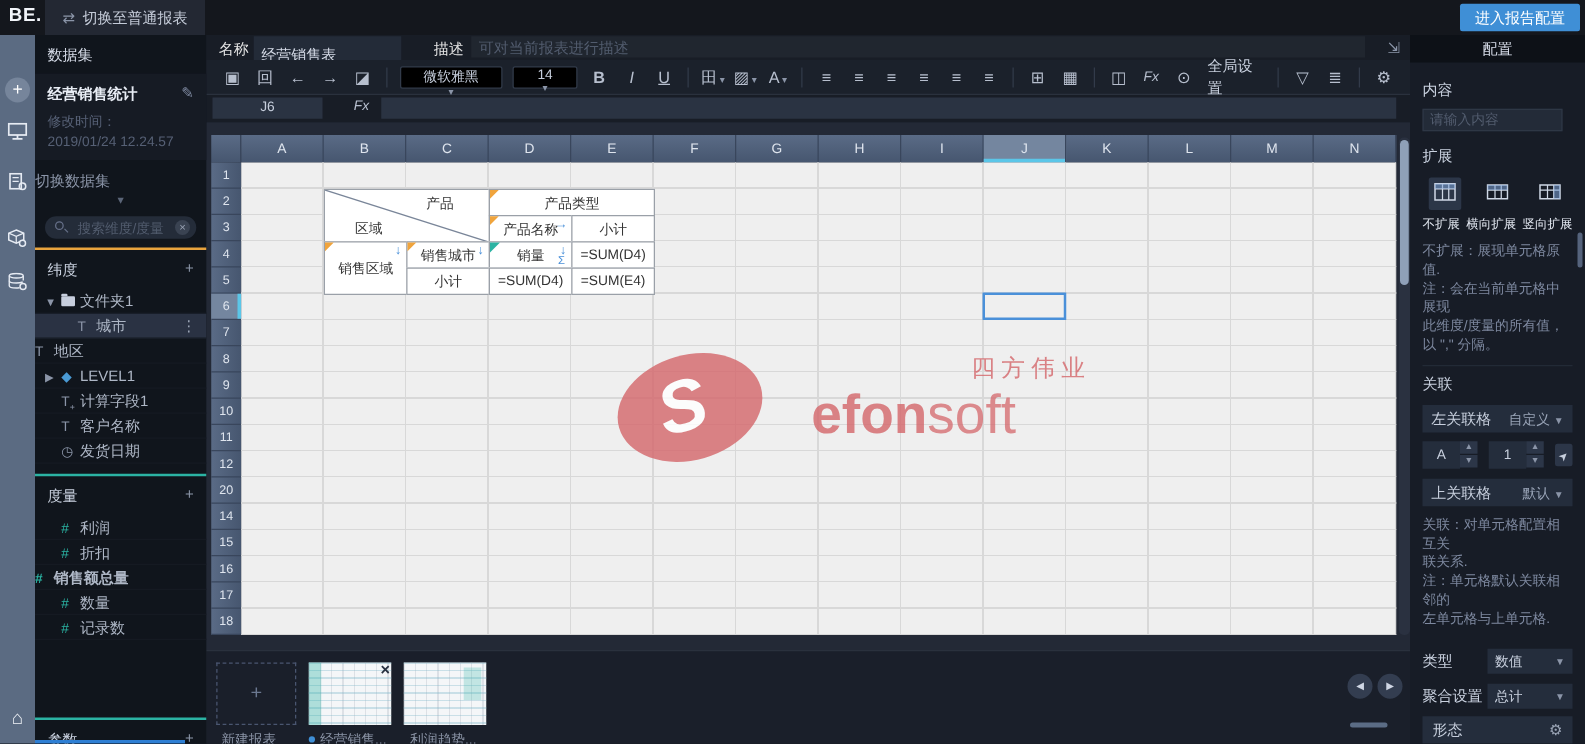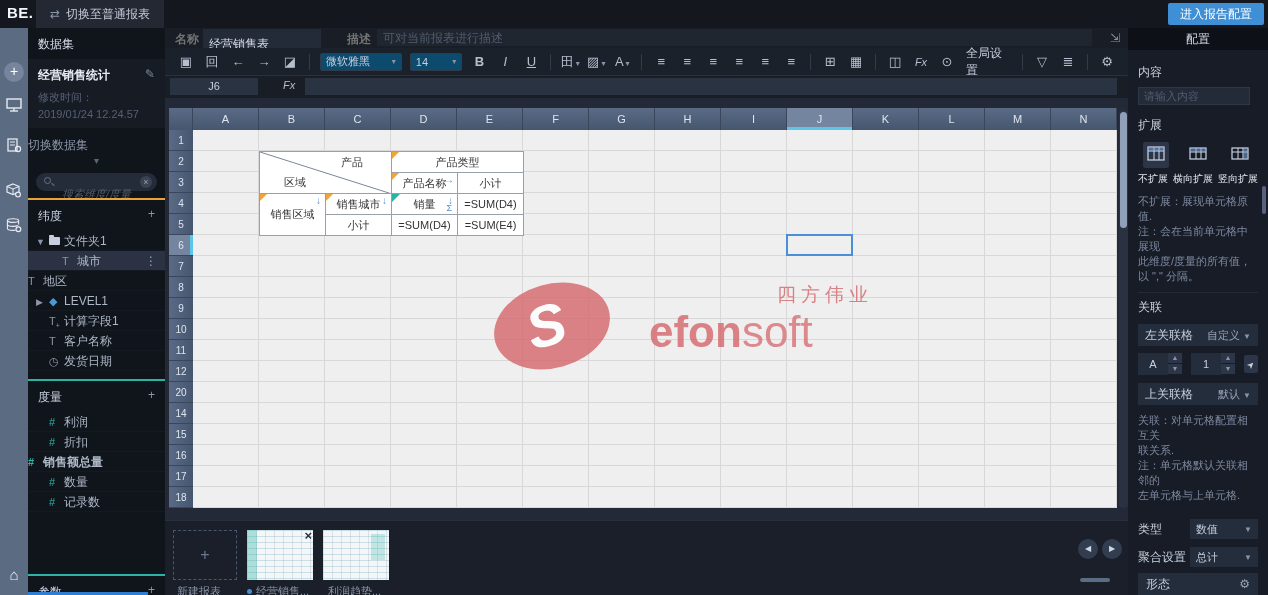--- a/index.html
+++ b/index.html
@@ -24,21 +24,21 @@
   .dpanel{position:absolute;left:28px;top:28px;width:137px;height:567px;background:#10151c;z-index:10;}
   .dp-title{padding:8px 10px 6px 10px;color:#d6dce8;}
   .ds-card{margin:0;padding:8px 10px;background:#161b24;}
   .ds-name{color:#e8edf5;font-weight:bold;font-size:12px;}
   .ds-edit{float:right;color:#7e89a0;cursor:pointer;}
   .ds-mod{margin-top:6px;color:#566075;font-size:11px;}
   .ds-time{margin-top:3px;color:#566075;font-size:11px;}
   .switch-ds{margin-top:2px;padding:7px 0 2px 0;text-align:left;color:#8b95a8;cursor:pointer;}
   .switch-ds-caret{text-align:center;color:#5b6578;font-size:10px;line-height:10px;cursor:pointer;}
   .searchbox{margin:7px 8px;height:18px;background:#242c39;border-radius:9px;position:relative;}
-  .searchbox input{position:absolute;left:24px;top:13px;width:80px;height:15px;background:transparent;border:0;outline:0;color:#aeb7c6;font-size:11px;font-style:italic;}
+  .searchbox input{position:absolute;left:24px;top:2px;width:80px;height:15px;background:transparent;border:0;outline:0;color:#aeb7c6;font-size:11px;}
   .searchbox input::placeholder{color:#525c6e;}
   .s-mag{position:absolute;left:8px;top:4px;width:7px;height:7px;border:1px solid #67718а;border:1px solid #67718a;border-radius:50%;}
   .s-mag:after{content:"";position:absolute;left:6px;top:6px;width:4px;height:1px;background:#67718a;transform:rotate(45deg);}
   .s-clear{position:absolute;right:5px;top:3px;width:12px;height:12px;border-radius:50%;background:#3a4352;color:#9aa4b5;font-size:9px;line-height:12px;text-align:center;cursor:pointer;}
   .sec-head{position:relative;padding:8px 10px 6px 10px;color:#c9d1df;border-top:2px solid transparent;}
   .sec-head.or{border-top-color:#e8a33d;}
   .sec-head.te{border-top-color:#2bb3a3;}
   .sec-add{position:absolute;right:10px;top:7px;color:#8b95a8;cursor:pointer;}
   .tree-item{position:relative;height:20px;line-height:20px;color:#aeb7c6;border-bottom:1px solid #151a22;cursor:pointer;white-space:nowrap;}
   .tree-item.sel{background:#2a3243;}
@@ -48,39 +48,39 @@
   .ti-ic.blue{color:#4a9ad4;}
   .ti-ic sub{font-size:7px;}
   .ti-folder{display:inline-block;width:11px;height:8px;background:#c7cedd;border-radius:1px;position:relative;margin-right:4px;top:0px;}
   .ti-folder:before{content:"";position:absolute;left:0;top:-2px;width:5px;height:2px;background:#c7cedd;border-radius:1px 1px 0 0;}
   .ti-menu{position:absolute;right:8px;top:0;color:#9aa4b5;}
   .left-bottom-bar{position:absolute;left:0;bottom:0;width:120px;height:3px;background:#2e7fd4;}
 
   
   .main{position:absolute;left:165px;top:28px;width:963px;height:567px;background:#1f242e;}
   .name-row{position:absolute;left:0;top:0;width:963px;height:20px;background:#181d26;}
-  .nr-label{position:absolute;top:3px;color:#737373;font-weight:bold;}
+  .nr-label{position:absolute;top:3px;color:#e5e5e5;}
   .nr-label.l1{left:10px;}
   .nr-label.l2{left:182px;}
   .name-input{position:absolute;left:38px;top:1px;width:118px;height:31px;background:#232b38;border:0;outline:0;color:#d6dce8;font-size:12px;padding:0 6px;}
   .desc-input{position:absolute;left:212px;top:1px;width:715px;height:17px;background:#20262f;border:0;outline:0;color:#d6dce8;font-size:12px;padding:0 6px;}
   .desc-input::placeholder{color:#525c6e;}
   .nr-expand{position:absolute;right:8px;top:3px;color:#8b95a8;cursor:pointer;}
 
   
   .toolbar{position:absolute;left:0;top:20px;width:963px;height:28px;background:#1b212b;border-bottom:1px solid #2a313d;display:flex;align-items:center;padding:0 8px;}
   .tb-icon{min-width:20px;text-align:center;color:#b7bfce;font-size:13px;margin:0 3px;cursor:pointer;position:relative;}
   .tb-icon.bold{font-weight:bold;}
   .tb-icon.italic{font-style:italic;}
   .tb-icon.underline{text-decoration:underline;}
   .tb-icon.fxs{font-size:11px;font-style:italic;}
   .tb-caret{font-size:8px;color:#8b95a8;margin-left:2px;}
   .tb-div{width:1px;height:16px;background:#323b4a;margin:0 6px;}
   .tb-spacer{flex:1;}
-  .tb-select{height:18px;background:#0c4a6e;border:1px solid #323b4a;border-radius:2px;display:flex;align-items:center;justify-content:space-between;padding:0 5px;margin:0 4px;color:#c7cfdd;font-size:11px;cursor:pointer;}
+  .tb-select{height:18px;background:#000000;border:1px solid #323b4a;border-radius:2px;display:flex;align-items:center;justify-content:space-between;padding:0 5px;margin:0 4px;color:#c7cfdd;font-size:11px;cursor:pointer;flex-direction:column;}
   .tb-text{color:#c7cfdd;margin:0 6px;cursor:pointer;}
 
   
   .f-row{position:absolute;left:0;top:48px;width:963px;height:22px;background:#181d26;}
   .f-ref{position:absolute;left:5px;top:2px;width:88px;height:17px;background:#2a3342;color:#c7cfdd;text-align:center;line-height:17px;font-size:11px;}
   .f-fx{position:absolute;left:118px;top:3px;color:#b7bfce;font-size:11px;font-style:italic;}
   .f-input{position:absolute;left:140px;top:2px;width:812px;height:17px;background:#2a3342;border:0;outline:0;color:#d6dce8;font-size:11px;padding:0 6px;}
 
   
   .grid-zone{position:absolute;left:0;top:70px;width:963px;height:450px;background:#232936;}

